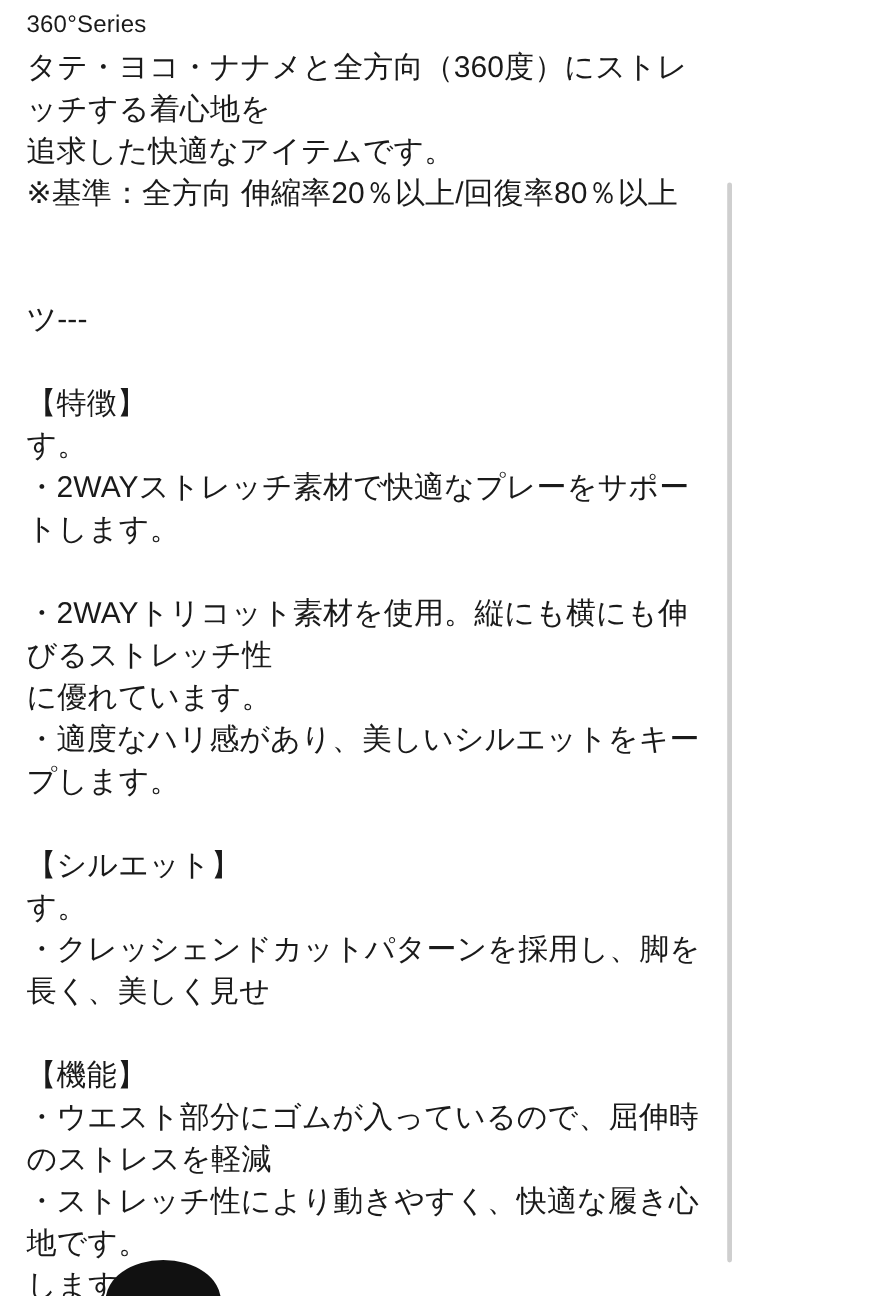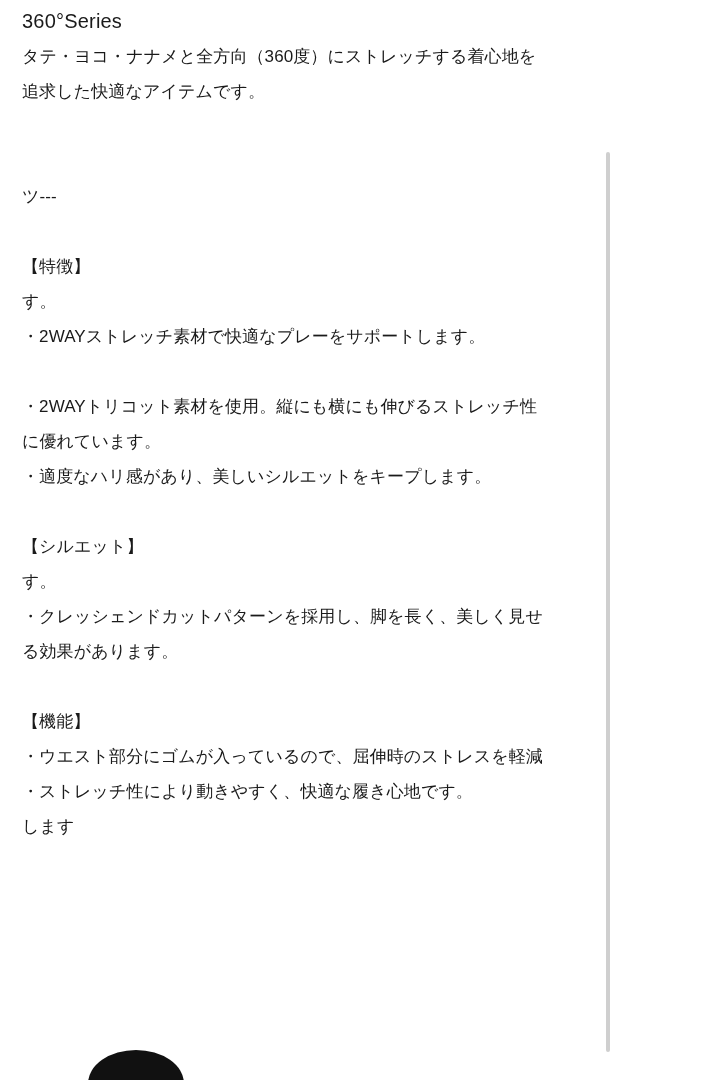--- a/index.html
+++ b/index.html
@@ -20,21 +20,21 @@
     height: 1080px;
     background: #ffffff;
     box-sizing: border-box;
     padding: 0 22px 0 22px;
     overflow: hidden;
   }
   .doc {
     padding-top: 4px;
   }
   .line {
-    font-size: 17px;
+    font-size: 25px;
     line-height: 35px;
     letter-spacing: 0.1px;
     white-space: pre-wrap;
     word-break: break-word;
   }
   .line.latin {
     font-size: 20px;
     letter-spacing: 0.2px;
   }
   .blank {
@@ -71,36 +71,36 @@
 </style>
 </head>
 <body>
 
 <div class="page">
 
   <div class="doc" id="doc-body">
       <div class="line latin">360°Series</div>
       <div class="line">タテ・ヨコ・ナナメと全方向（360度）にストレッチする着心地を</div>
       <div class="line">追求した快適なアイテムです。</div>
+      <div class="line">※基準：全方向 伸縮率20％以上/回復率80％以上</div>
       <div class="blank"></div>
       <div class="blank"></div>
       <div class="line">ツ---</div>
       <div class="blank"></div>
       <div class="line">【特徴】</div>
       <div class="line">す。</div>
       <div class="line">・2WAYストレッチ素材で快適なプレーをサポートします。</div>
       <div class="blank"></div>
       <div class="line">・2WAYトリコット素材を使用。縦にも横にも伸びるストレッチ性</div>
       <div class="line">に優れています。</div>
       <div class="line">・適度なハリ感があり、美しいシルエットをキープします。</div>
       <div class="blank"></div>
       <div class="line">【シルエット】</div>
       <div class="line">す。</div>
       <div class="line">・クレッシェンドカットパターンを採用し、脚を長く、美しく見せ</div>
-      <div class="line">る効果があります。</div>
       <div class="blank"></div>
       <div class="line">【機能】</div>
       <div class="line">・ウエスト部分にゴムが入っているので、屈伸時のストレスを軽減</div>
       <div class="line">・ストレッチ性により動きやすく、快適な履き心地です。</div>
       <div class="line">します</div>
     </div>
 
   <div class="scrollbar-track">
     <div class="scrollbar-thumb"></div>
   </div>

